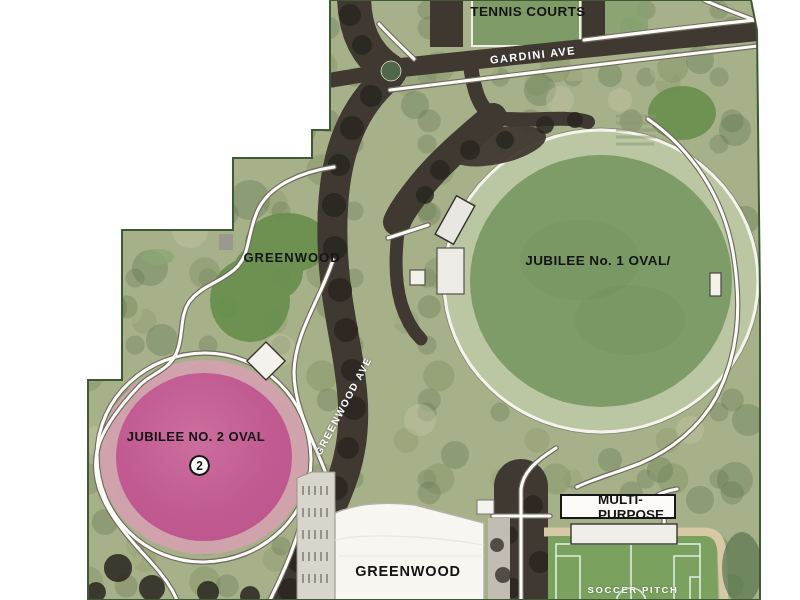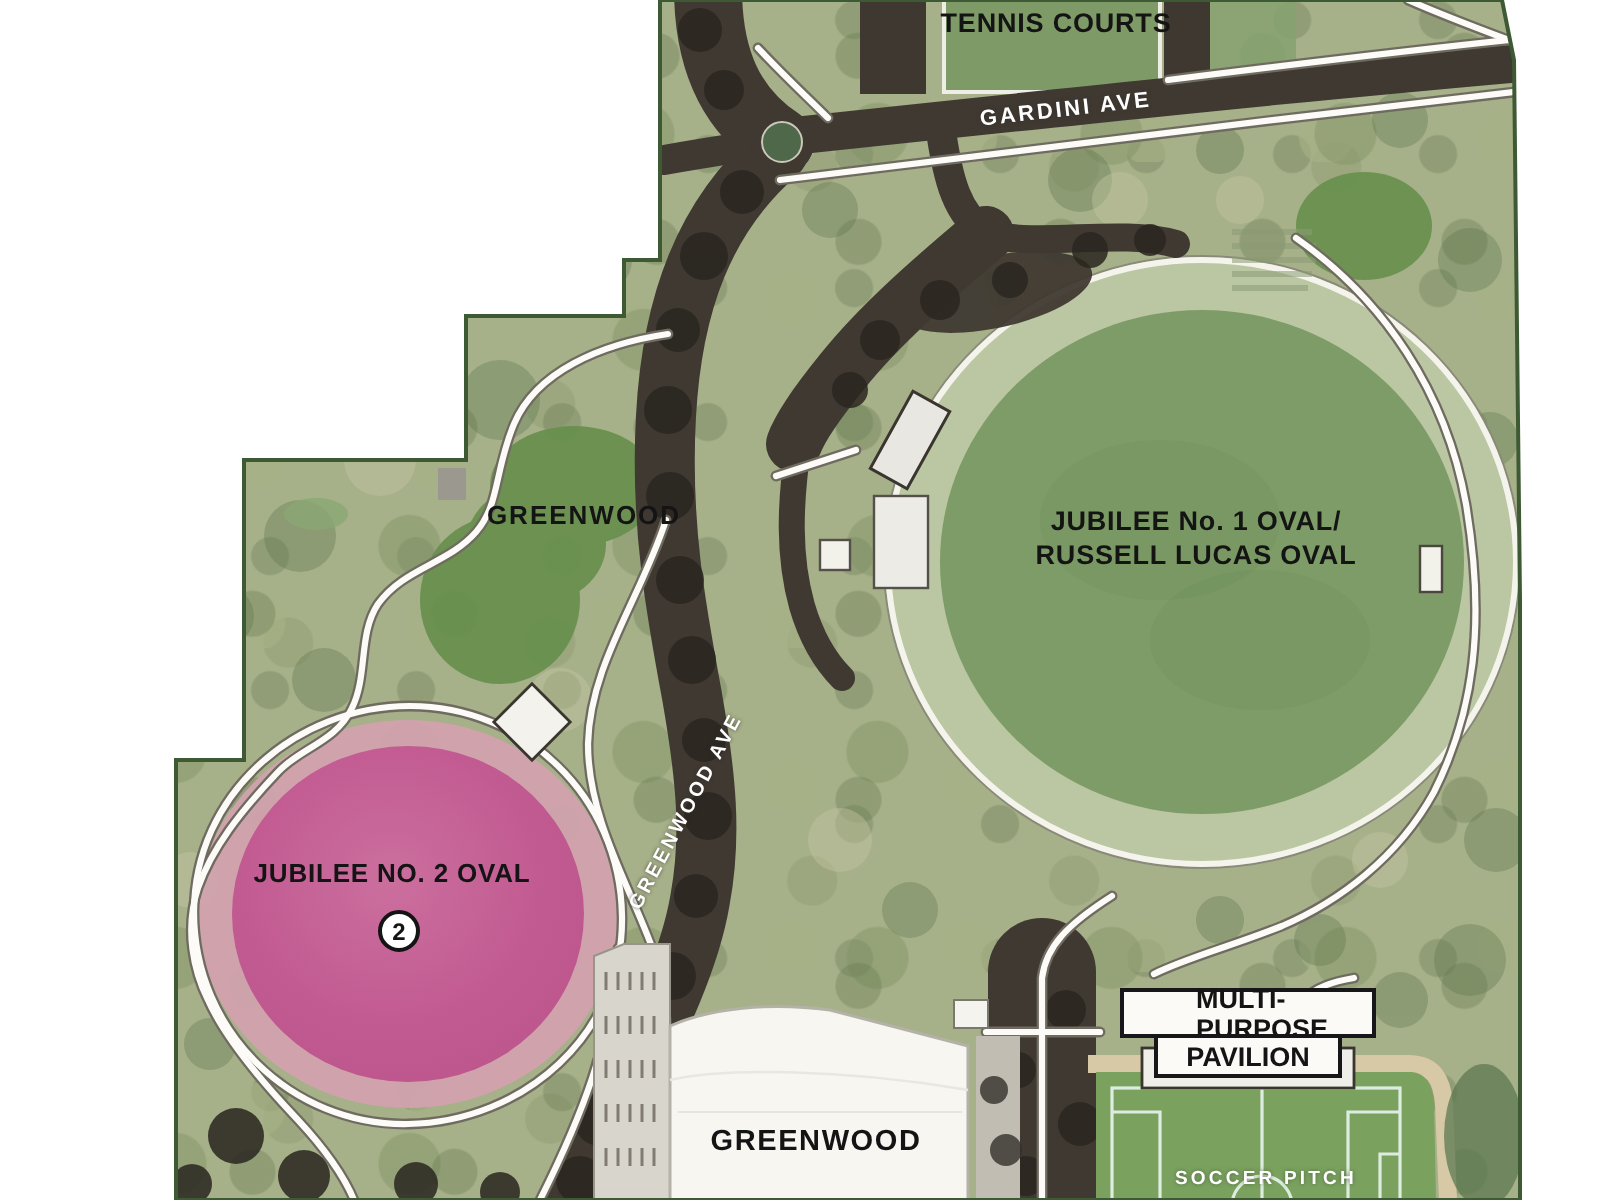--- a/index.html
+++ b/index.html
@@ -31,21 +31,21 @@
   .lbl-oval1{left:513px;top:253px;width:170px;font-size:13.5px;}
   .lbl-oval2{left:116px;top:429px;width:160px;font-size:13px;}
   .badge{position:absolute;left:189px;top:455px;width:21px;height:21px;box-sizing:border-box;border-radius:50%;
       background:#fff;border:2px solid #141414;display:flex;align-items:center;justify-content:center;
       font-weight:700;font-size:12px;color:#141414;}
   .lbl-greenwood{left:284px;top:400px;width:120px;font-size:10px;color:#fff;letter-spacing:1.5px;
       transform:rotate(-62deg);text-shadow:0 0 2px rgba(50,47,42,.75);}
   .lbl-aqua{left:328px;top:562px;width:160px;font-size:14.5px;letter-spacing:.8px;}
   .plq{position:absolute;box-sizing:border-box;background:#fbfaf7;border:2px solid #17171a;
       display:flex;align-items:center;justify-content:center;font-weight:700;color:#141414;}
-  .plq1{left:560px;top:494px;width:128px;height:25px;font-size:13.5px;padding-left:36px;}
+  .plq1{left:560px;top:494px;width:116px;height:25px;font-size:13.5px;padding-left:36px;}
   .plq2{left:577px;top:517px;width:94px;height:22px;font-size:13.5px;}
   .lbl-soccer{left:573px;top:584px;width:120px;font-size:9.5px;color:#fff;letter-spacing:1.6px;
       text-shadow:0 0 2px rgba(70,90,60,.8);}
 </style>
 </head>
 <body>
 
 <div class="stage">
 
   <div class="map-bg"></div>
@@ -262,22 +262,20 @@
     </g>
 
     <polygon points="330,0 751,0 757,30 760,300 760,600 88,600 88,380 122,380 122,230 233,230 233,158 312,158 312,130 330,130" fill="none" stroke="#3e5a34" stroke-width="2"></polygon>
   </svg>
 
   <div class="lbl lbl-tennis">TENNIS COURTS</div>
   <div class="lbl lbl-gardini">GARDINI AVE</div>
   <div class="lbl lbl-playspace">GREENWOOD</div>
   <div class="lbl lbl-oval1">
     <div>JUBILEE No. 1 OVAL/</div>
-    <div>RUSSELL LUCAS OVAL</div>
   </div>
   <div class="lbl lbl-oval2">JUBILEE NO. 2 OVAL</div>
   <div class="badge">2</div>
   <div class="lbl lbl-greenwood">GREENWOOD AVE</div>
   <div class="lbl lbl-aqua">GREENWOOD</div>
   <div class="plq plq1">MULTI-PURPOSE</div>
-  <div class="plq plq2">PAVILION</div>
   <div class="lbl lbl-soccer">SOCCER PITCH</div>
 </div>
 
 </body></html>

